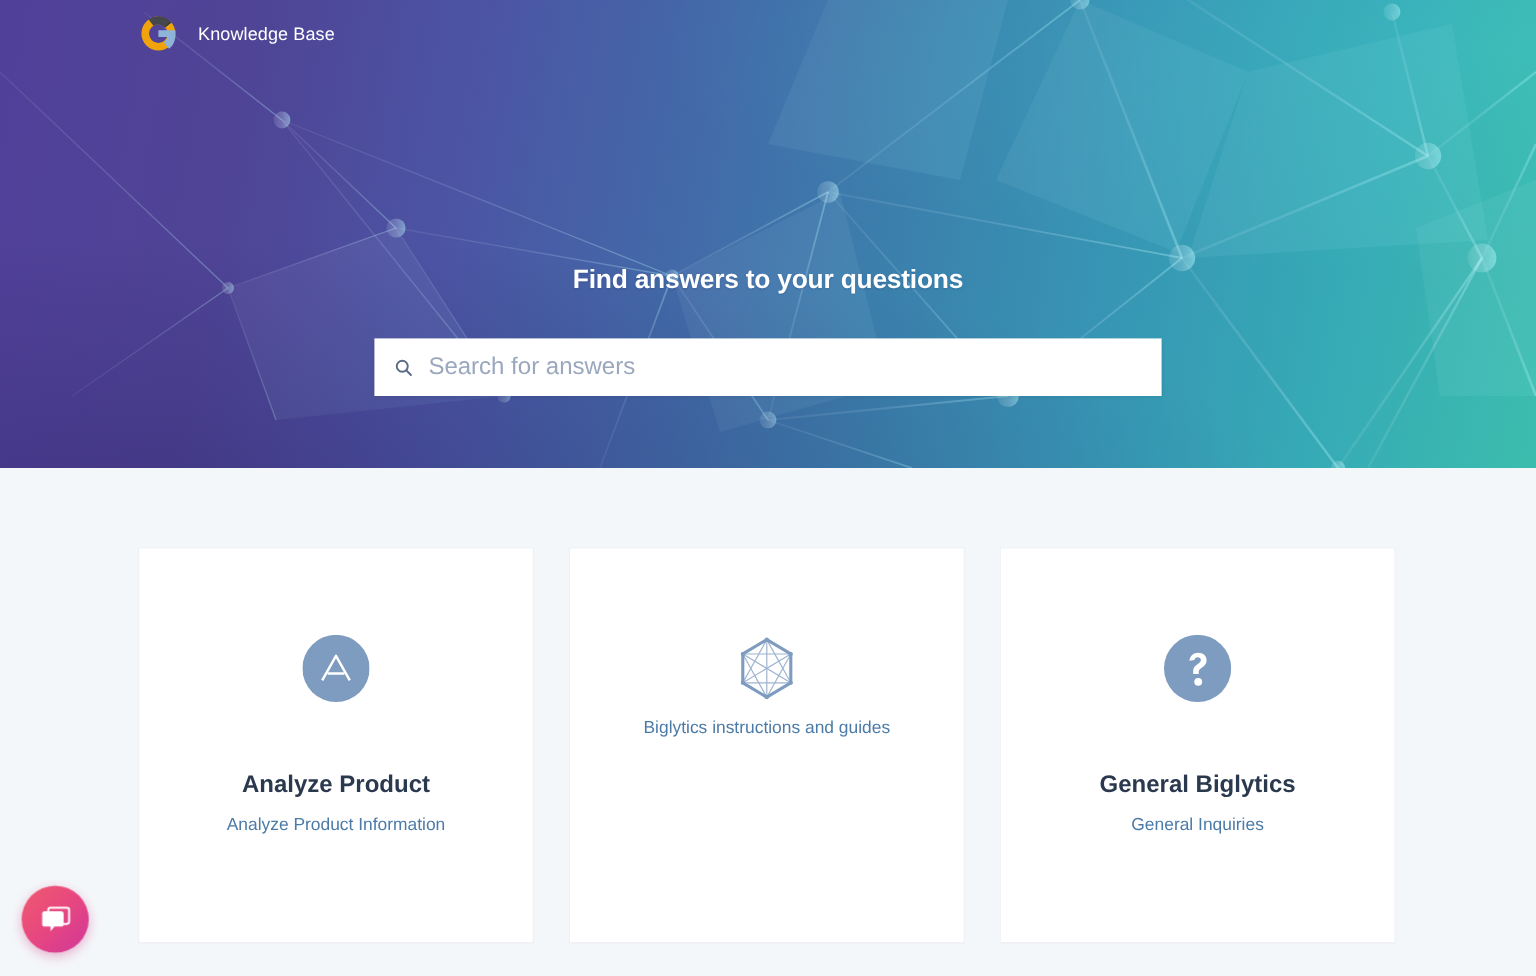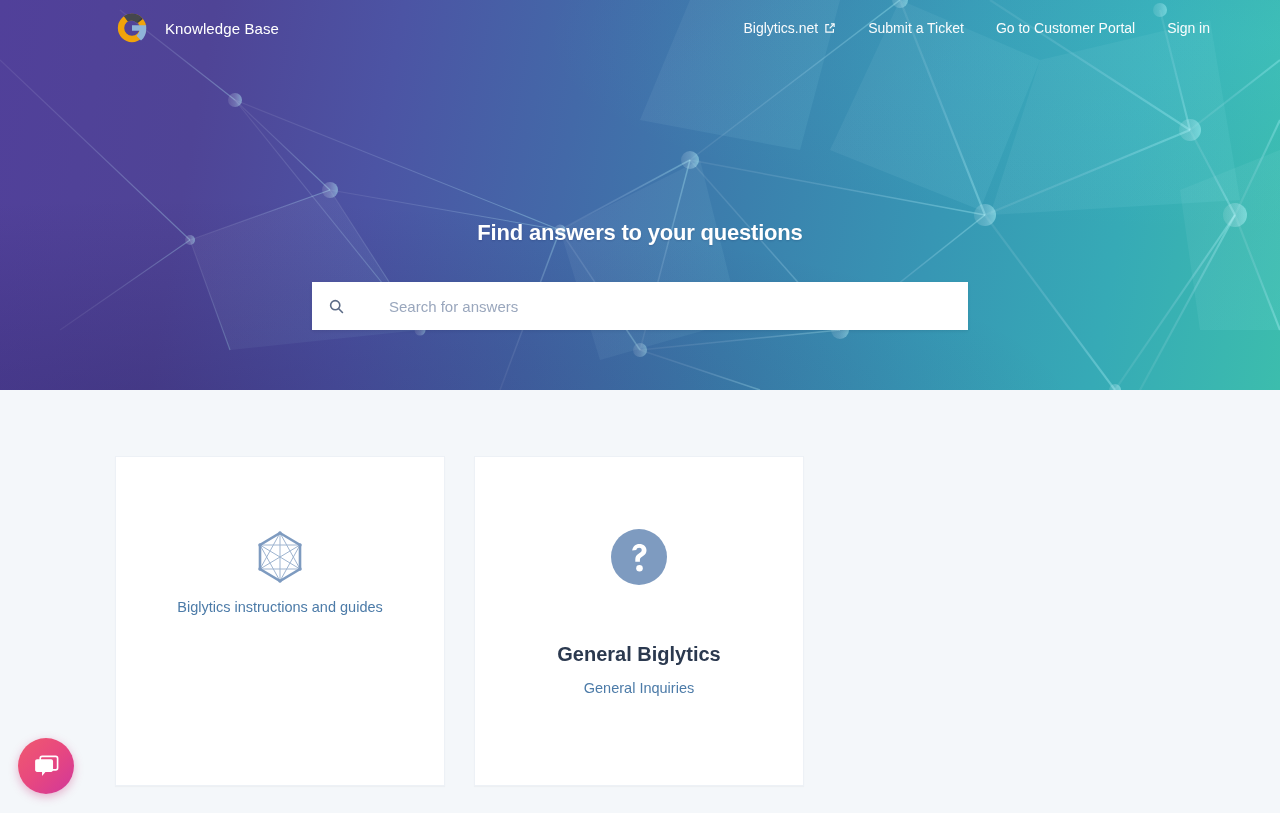--- a/index.html
+++ b/index.html
@@ -134,24 +134,23 @@
     height: 17px;
     flex: 0 0 auto;
     margin-right: 12px;
   }
 
   .search-input {
     flex: 1 1 auto;
     border: 0;
     outline: 0;
     font-family: "Liberation Sans", sans-serif;
-    font-size: 15px;
+    font-size: 20px;
     color: #701a75;
     background: transparent;
-    margin-left: 32px;
   }
   .search-input::placeholder { color: #9aa7bd; }
 
   
   .cards {
     display: flex;
     gap: 29px;
     padding: 66px 115px 0 115px;
   }
 
@@ -306,56 +305,46 @@
       <svg class="logo" viewBox="0 0 48 48" aria-hidden="true">
         <path d="M24 4a20 20 0 1 0 0 40 20 20 0 0 0 0-40zm0 9a11 11 0 1 1 0 22 11 11 0 0 1 0-22z" fill="#f0a30a"></path>
         <path d="M24 4c6.2 0 11.7 2.8 15.3 7.2l-7.1 5.6A11 11 0 0 0 24 13c-2 0-3.9.5-5.5 1.5L13.6 7.1A19.9 19.9 0 0 1 24 4z" fill="#3c3c3f"></path>
         <path d="M39.4 11.3 32 17a11 11 0 0 1 3 7.6V26H24v-6h20v4.6c0 6.6-3.2 12.4-8.1 16l-6.6-6.3A11 11 0 0 0 35 24.6V20H24v-2.4l8-6.3z" fill="#3c3c3f" opacity="0"></path>
         <path d="M24 20h20v6.5c0 6.2-2.8 11.7-7.3 15.3l-6.3-7a11 11 0 0 0 4.2-6.8H24z" fill="#8fb4d9"></path>
         <path d="M37.6 9.6 30 16.6A11 11 0 0 0 24 13c-2.2 0-4.2.6-5.9 1.8l-5.6-7.4A20 20 0 0 1 24 4c5.3 0 10.1 2.1 13.6 5.6z" fill="#45474d"></path>
       </svg>
       <span class="brand-name">Knowledge Base</span>
     </a>
 
-    <div class="nav-links">
-      <a class="nav-link" href="#">
-        <span>Biglytics.net</span>
-        <svg class="ext-icon" viewBox="0 0 16 16" fill="none" stroke="#ffffff" stroke-width="1.6" aria-hidden="true">
-          <path d="M12.5 9.3v4.2H2.5V3.5h4.3"></path>
-          <path d="M9.4 2.5h4.1v4.1"></path>
-          <path d="M13.3 2.7 7.6 8.4"></path>
-        </svg>
-      </a>
-      <a class="nav-link" href="#">
-        <span>Submit a Ticket</span>
-      </a>
-      <a class="nav-link" href="#">
-        <span>Go to Customer Portal</span>
-      </a>
-      <a class="nav-link" href="#">
-        <span>Sign in</span>
-      </a>
-    </div>
   </nav>
 
   <div class="hero-content">
     <h1 class="hero-title">Find answers to your questions</h1>
 
     <div class="search-wrap">
       <svg class="search-icon" viewBox="0 0 20 20" fill="none" stroke="#5b6b86" stroke-width="1.9" aria-hidden="true">
         <circle cx="8.5" cy="8.5" r="5.4"></circle>
         <path d="M12.6 12.6 17 17" stroke-linecap="round"></path>
       </svg>
       <input class="search-input" type="text" value="" placeholder="Search for answers" style="">
     </div>
   </div>
 </header>
 
 <main class="cards">
 
+  <a class="card" href="#">
+    <svg class="card-icon" viewBox="0 0 56 56" aria-hidden="true">
+      <circle cx="28" cy="28" r="28" fill="#7e9bc0"></circle>
+      <path d="M16.5 38 28 17.5 39.5 38" fill="none" stroke="#ffffff" stroke-width="2" stroke-linejoin="round"></path>
+      <path d="M21.8 32.2h12.4" fill="none" stroke="#ffffff" stroke-width="2" stroke-linecap="round"></path>
+    </svg>
+    <div class="card-title">Analyze Product</div>
+    <div class="card-sub">Analyze Product Information</div>
+  </a>
 
   <a class="card" href="#">
     <svg class="card-icon" viewBox="0 0 56 56" aria-hidden="true">
       <g fill="none" stroke="#7e9bc0">
         <polygon points="28,4 48,16 48,40 28,52 8,40 8,16" stroke-width="2.6"></polygon>
         <g stroke-width="1" opacity=".75">
           <path d="M28,4 48,40"></path>
           <path d="M28,4 8,40"></path>
           <path d="M48,16 8,40"></path>
           <path d="M48,16 28,52"></path>

